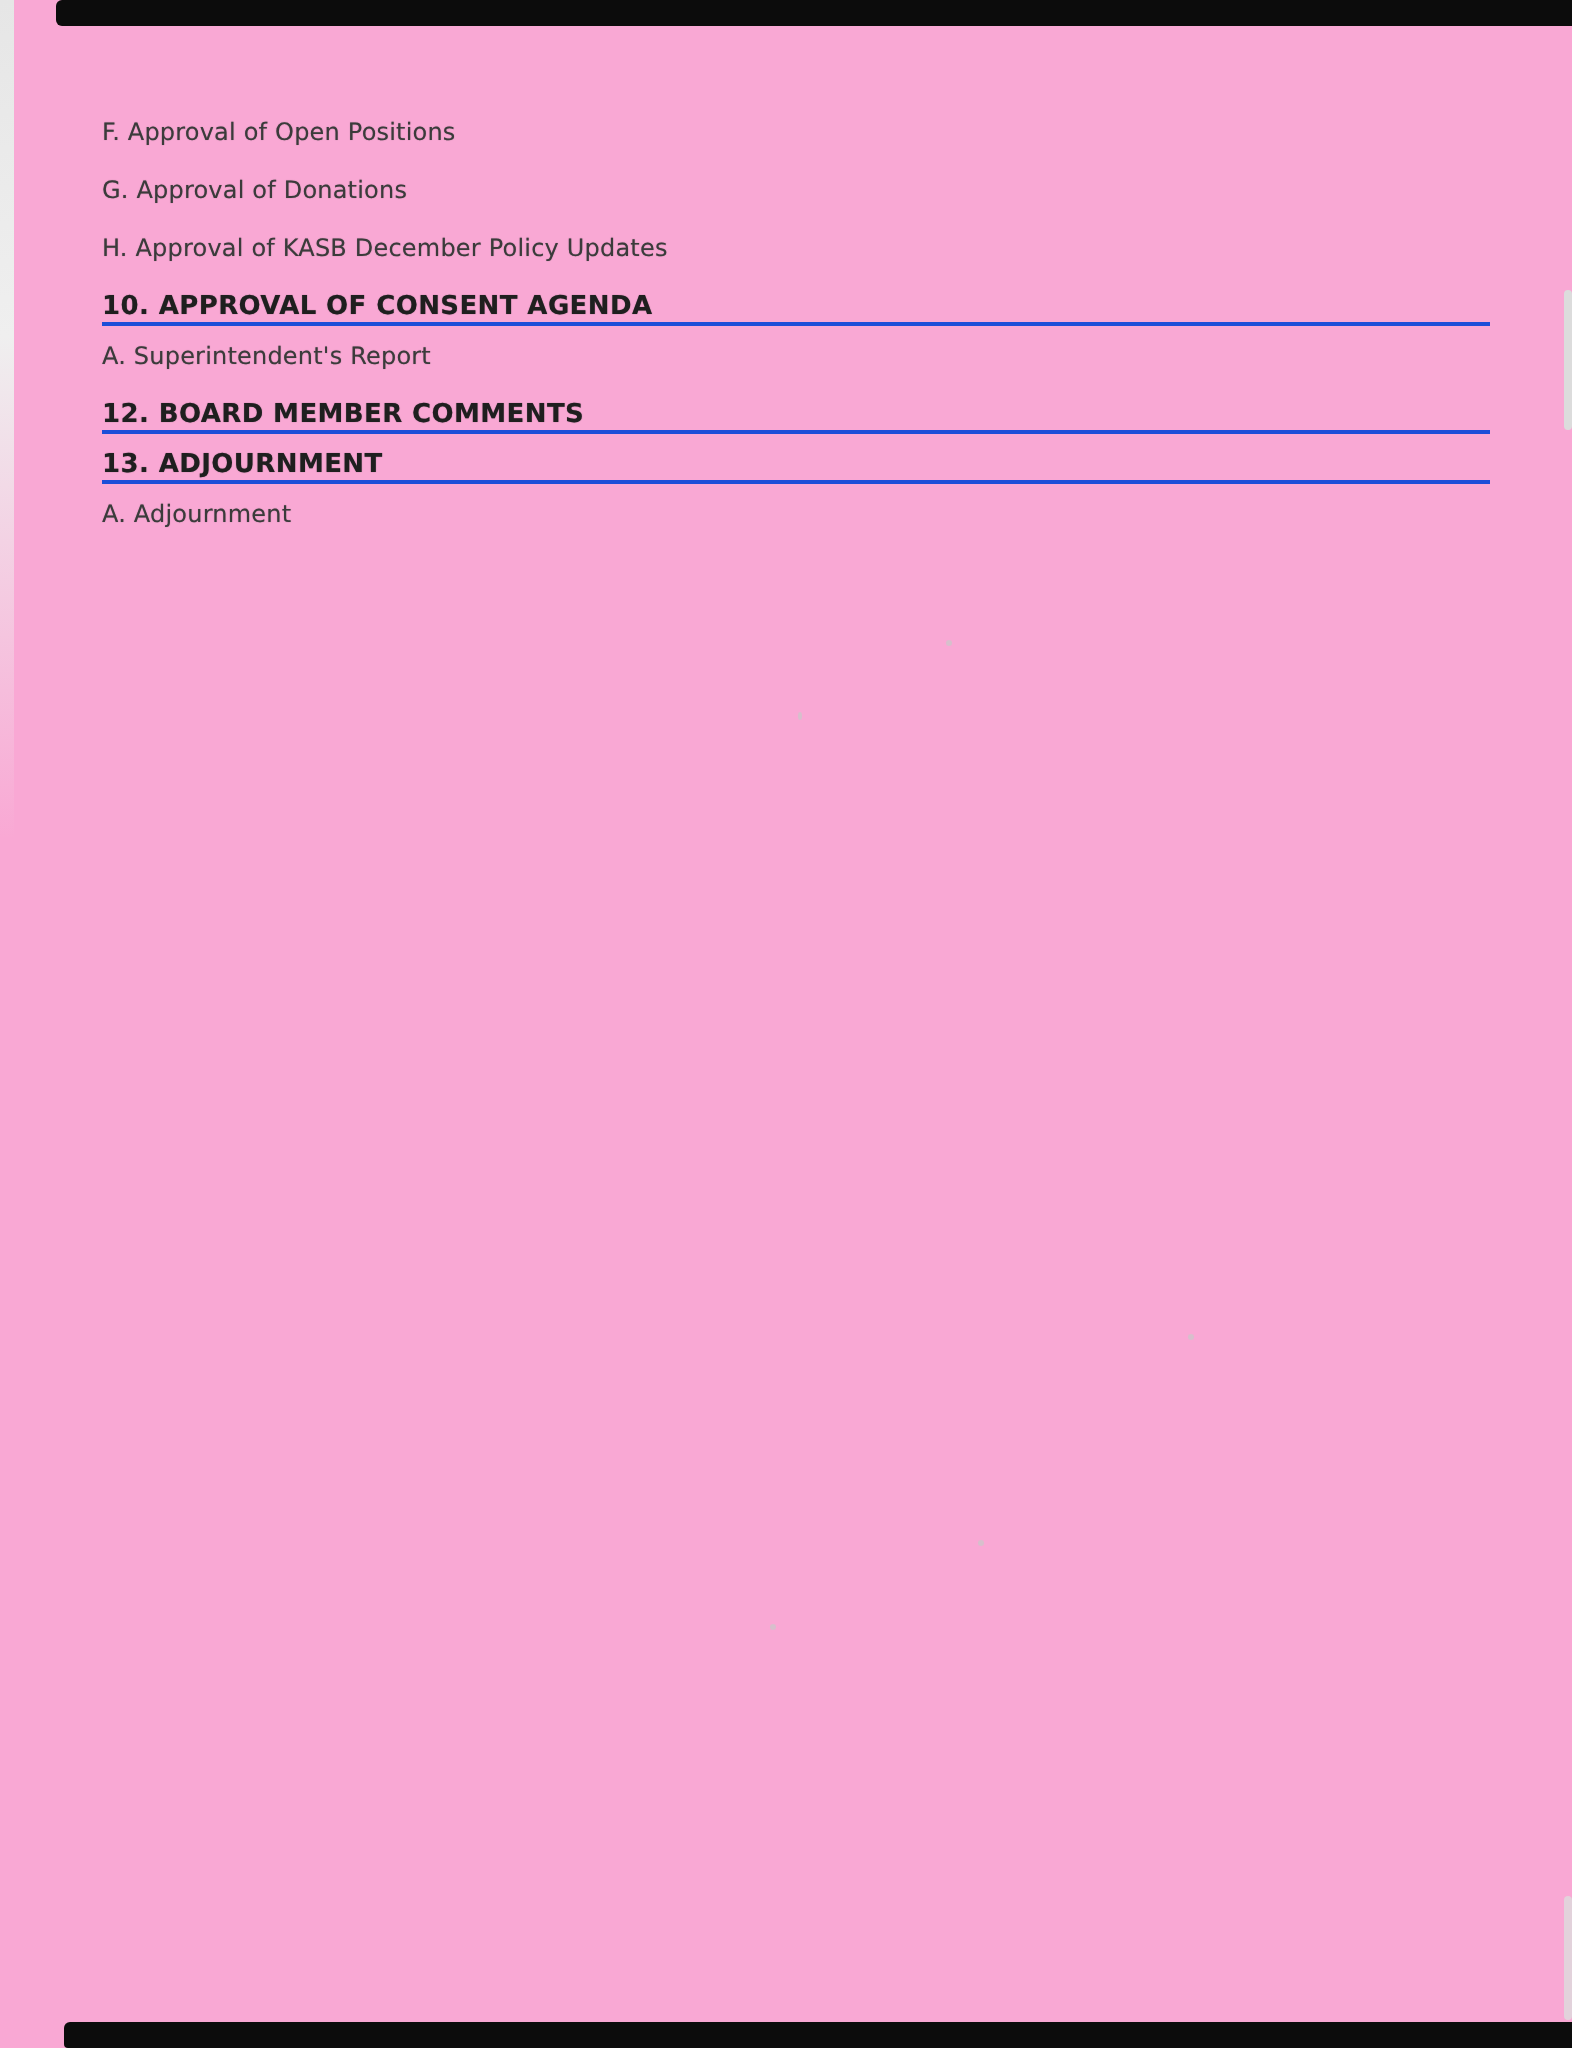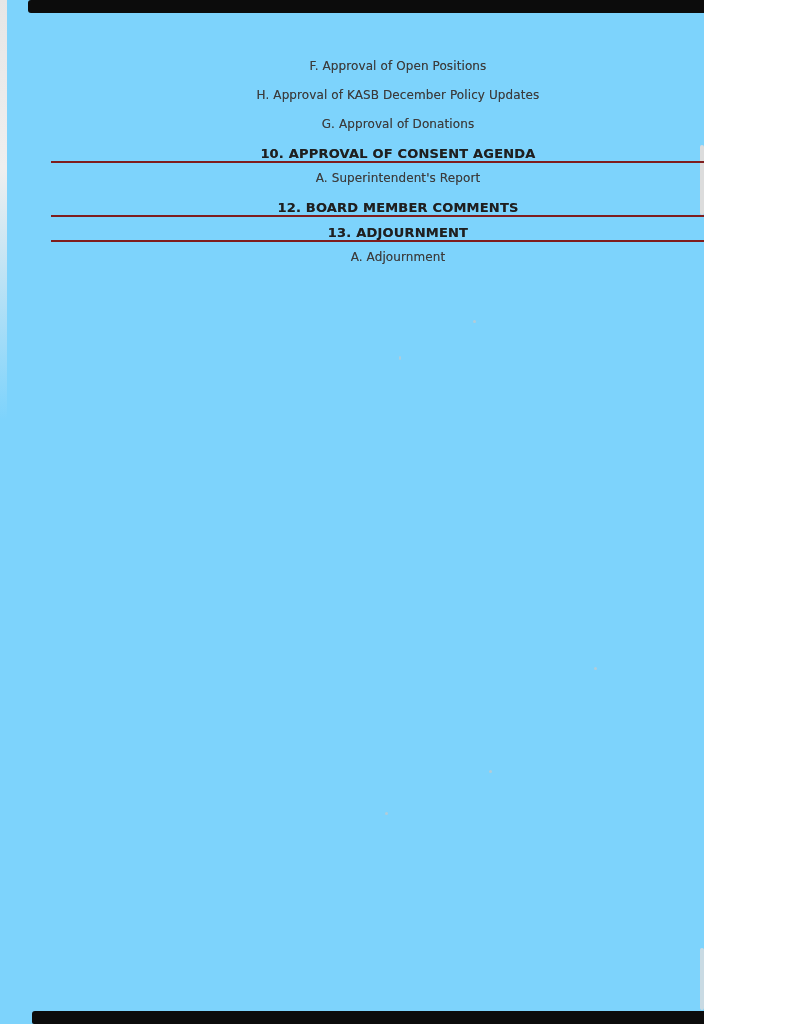--- a/index.html
+++ b/index.html
@@ -2,26 +2,25 @@
 <html><head>
 <meta charset="utf-8">
 <style>
   html, body {
     margin: 0;
     padding: 0;
     background: #ffffff;
   }
   .page {
     position: relative;
-    width: 704px;
+    width: 786px;
     height: 1024px;
-    background: #7dd3fc;
+    background: #f9a8d4;
     overflow: hidden;
     font-family: "DejaVu Sans", "Liberation Sans", sans-serif;
-    text-align: center;
   }
 
   
   .scan-bar {
     position: absolute;
     background: #0c0c0c;
   }
   .scan-bar.top {
     top: 0;
     left: 28px;
@@ -79,21 +78,21 @@
     text-shadow: 0 0 0.5px rgba(70,70,70,0.55);
   }
   .section-heading {
     margin: 1px 0 9px 0;
     width: 694px;
     font-size: 13px;
     line-height: 13px;
     font-weight: bold;
     color: #1f1f1f;
     letter-spacing: 0.2px;
-    border-bottom: 2px solid #7f1d1d;
+    border-bottom: 2px solid #1d4ed8;
     padding-bottom: 1px;
     text-shadow: 0 0 0.5px rgba(40,40,40,0.6);
   }
 </style>
 </head>
 <body>
 
 <div class="page">
 
   <div class="scan-bar top"></div>
@@ -102,22 +101,22 @@
   <div class="right-sliver b"></div>
   <div class="noise-dot" style="left:473px; top:320px;"></div>
   <div class="noise-dot" style="left:399px; top:356px; width:2px; height:4px;"></div>
   <div class="noise-dot" style="left:594px; top:667px;"></div>
   <div class="noise-dot" style="left:489px; top:770px;"></div>
   <div class="noise-dot" style="left:385px; top:812px;"></div>
 
   <main class="content">
 
     <p class="item">F. Approval of Open Positions</p>
+    <p class="item">G. Approval of Donations</p>
     <p class="item">H. Approval of KASB December Policy Updates</p>
-    <p class="item">G. Approval of Donations</p>
 
     <h2 class="section-heading">10. APPROVAL OF CONSENT AGENDA</h2>
 
     <p class="item">A. Superintendent's Report</p>
 
     <h2 class="section-heading">12. BOARD MEMBER COMMENTS</h2>
 
     <h2 class="section-heading">13. ADJOURNMENT</h2>
     <p class="item">A. Adjournment</p>
 

